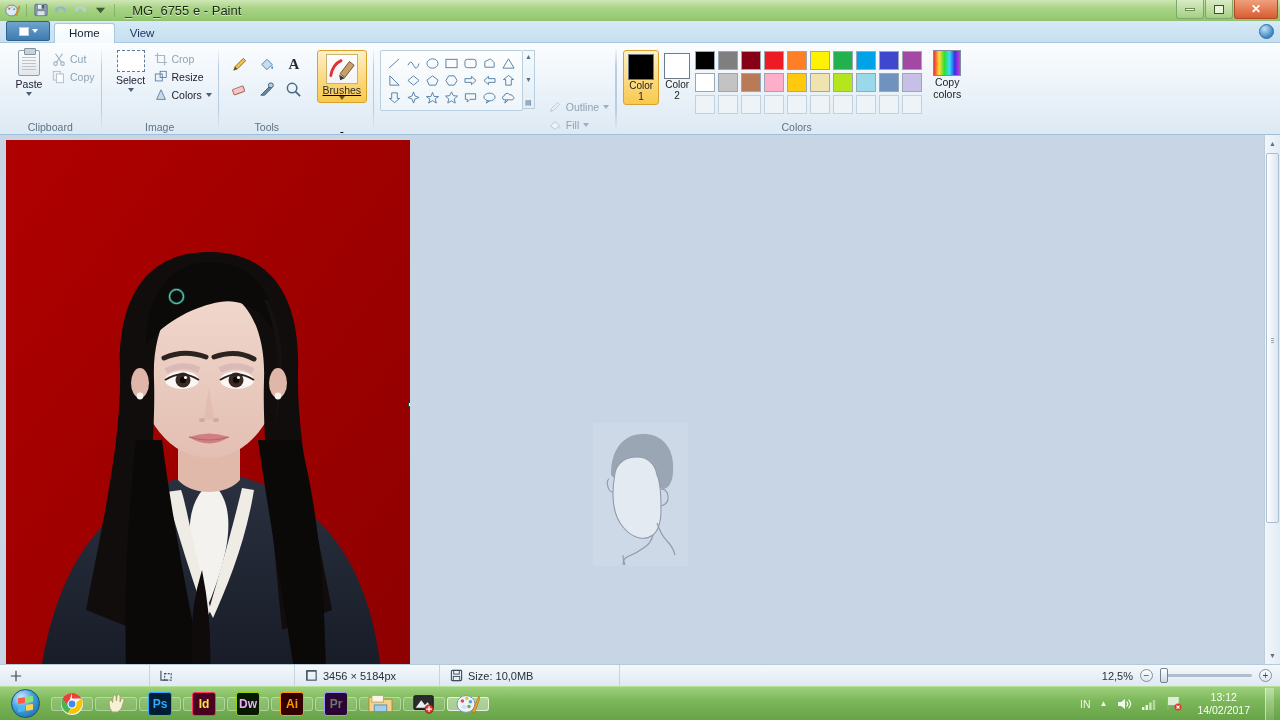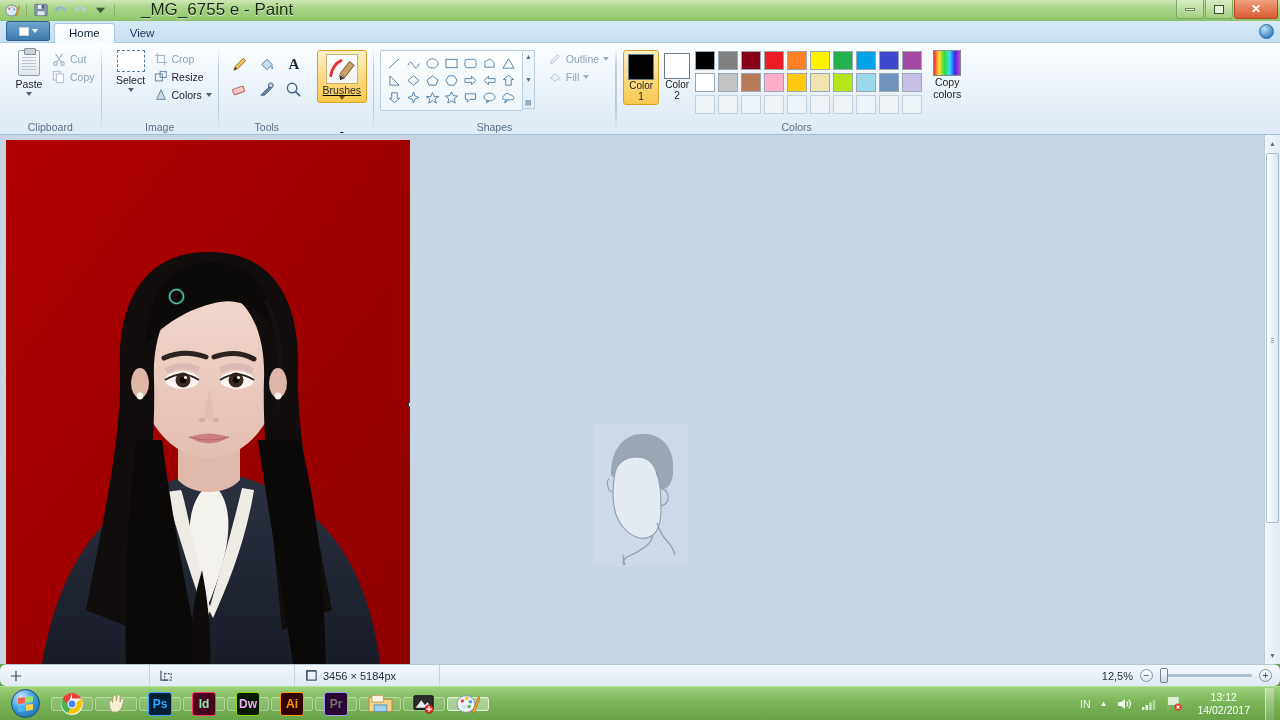--- a/index.html
+++ b/index.html
@@ -21,21 +21,21 @@
   .titlebar {
     height: 21px; position: relative;
     background: linear-gradient(180deg,#cfe7b6 0%,#a9d486 40%,#93c76f 100%);
     display: flex; align-items: center; padding-left: 4px;
     border-bottom: 1px solid #8fbf72;
   }
   .qat { display: flex; align-items: center; gap: 3px; }
   .qat-ic { width: 17px; height: 17px; display: flex; align-items: center; justify-content: center; }
   .qat-sep { width: 1px; height: 13px; background: #86b46a; margin: 0 2px; }
   .title-text {
-    font-size: 17px; color: #1b2a12; margin-left: 24px; white-space: nowrap;
+    font-size: 13px; color: #1b2a12; margin-left: 8px; white-space: nowrap;
     text-shadow: 0 1px 0 rgba(255,255,255,.65);
   }
   .wbtns { position: absolute; right: 2px; top: 0; display: flex; height: 20px; }
   .wbtn {
     width: 28px; height: 19px; margin-left: 1px;
     display: flex; align-items: center; justify-content: center;
     border: 1px solid #7ea868; border-top: none;
     border-radius: 0 0 3px 3px;
     background: linear-gradient(180deg,#d9ecc6,#a4cf81);
   }
@@ -135,21 +135,21 @@
   .canvas-img{position:absolute;left:6px;top:5px;width:404px;height:530px;overflow:hidden;background:#a80000;}
   .handle{position:absolute;width:5px;height:5px;background:#fff;border:1px solid #3a3a3a;}
   .watermark{position:absolute;left:593px;top:288px;width:95px;height:143px;}
   .vscroll{position:absolute;right:0;top:0;width:16px;bottom:0;background:linear-gradient(90deg,#f2f6fa,#e3ecf4);border-left:1px solid #bccddc;}
   .vs-thumb{position:absolute;left:1px;right:1px;top:18px;height:370px;border:1px solid #a9bed0;border-radius:2px;
     background:linear-gradient(90deg,#ffffff,#edf3f8 45%,#dbe6f0);}
   .vs-arrow{position:absolute;left:0;right:0;height:17px;display:flex;align-items:center;justify-content:center;font-size:7px;color:#5a7289;}
 
   
   .statusbar{height:22px;display:flex;align-items:center;
-    background:linear-gradient(180deg,#f4f8fb,#dfe9f2);border-top:1px solid #b6c9d9;font-size:11px;color:#24313c;border-radius:6px;}
+    background:linear-gradient(180deg,#f4f8fb,#dfe9f2);border-top:1px solid #b6c9d9;font-size:11px;color:#24313c;}
   .sb-cell{height:22px;display:flex;align-items:center;gap:5px;padding:0 10px;border-right:1px solid #c5d4e1;}
   .sb-spacer{flex:1;}
   .zoomwrap{display:flex;align-items:center;gap:7px;padding:0 8px;}
   .zbtn{width:13px;height:13px;border-radius:50%;border:1px solid #7d93a6;background:linear-gradient(180deg,#fff,#dbe5ee);
     display:flex;align-items:center;justify-content:center;font-size:10px;color:#3a4a58;line-height:1;}
   .ztrack{width:92px;height:3px;background:#aebecd;border-radius:2px;position:relative;}
   .zthumb{position:absolute;left:0;top:-6px;width:8px;height:15px;border:1px solid #6d8296;border-radius:2px;
     background:linear-gradient(180deg,#fff,#ccd9e5);}
 
   
@@ -480,21 +480,21 @@
                     <path d="M5 9.6 L4 13 L7.4 10" stroke="#4f7da5" fill="none"></path>
                   </svg>
                 </div>
             </div>
             <div class="shapebar">
               <span class="spin">▲</span>
               <span class="spin">▼</span>
               <span class="spin">▤</span>
             </div>
           </div>
-          <div class="smallcol" style="padding-left:13px;">
+          <div class="smallcol" style="padding-left:13px;margin-top:48px;">
             <div class="smallbtn">
               <svg width="14" height="14" viewBox="0 0 16 16">
                   <path d="M3 13 L4 10 L11 3 L13 5 L6 12 Z" fill="#eef3f8" stroke="#b0c0ce"></path>
                 </svg>
               <span>Outline</span>
               <i class="caret" style="margin-top:0;border-top-color:#9fb0bf"></i>
             </div>
             <div class="smallbtn">
               <svg width="14" height="14" viewBox="0 0 16 16">
                   <path d="M3 9 L8 4 L13 9 L8 13 Z" fill="#eef3f8" stroke="#b0c0ce"></path>
@@ -681,20 +681,28 @@
           </svg>
         <span></span>
       </div>
       <div class="sb-cell" style="width:145px">
         <svg width="13" height="13" viewBox="0 0 14 14">
             <rect x="2" y="2" width="10" height="10" fill="none" stroke="#3d4d5b" stroke-width="1.2"></rect>
             <path d="M2 12 V2 H12" stroke="#3d4d5b" stroke-width="1.2" fill="none"></path>
           </svg>
         <span>3456 × 5184px</span>
       </div>
+      <div class="sb-cell" style="min-width:180px">
+        <svg width="13" height="13" viewBox="0 0 14 14">
+            <rect x="1.5" y="1.5" width="11" height="11" rx="1" fill="none" stroke="#3d4d5b" stroke-width="1.2"></rect>
+            <rect x="4" y="1.5" width="6" height="4" fill="none" stroke="#3d4d5b" stroke-width="1"></rect>
+            <rect x="3.5" y="8" width="7" height="4.5" fill="none" stroke="#3d4d5b" stroke-width="1"></rect>
+          </svg>
+        <span>Size: 10,0MB</span>
+      </div>
       <div class="sb-spacer"></div>
       <div class="zoomwrap">
         <span style="font-size:11px;color:#24313c">12,5%</span>
         <div class="zbtn">
             <span>−</span>
           </div>
         <div class="ztrack">
           <div class="zthumb"></div>
         </div>
         <div class="zbtn">
@@ -729,21 +737,21 @@
         </div>
         <div class="tbtn">
           <svg width="24" height="24" viewBox="0 0 24 24">
             <path d="M8 20 q-3 -4 -3 -9 q0 -3 2 -3 q1.5 0 1.6 2.5 L9 5 q0 -2 1.6 -2 q1.6 0 1.6 2 l .2 4 L13 4.5 q0 -2 1.6 -2 q1.5 0 1.5 2 l 0 5.5 l 1 -2.5 q.6 -1.6 2 -1 q1.3 .6 .8 2.2 l -2 6.5 q-1 3.5 -4.4 4.8 Z" fill="#f5f1d5" stroke="#a8a06c"></path>
           </svg>
         </div>
         <div class="tbtn">
           <div class="adobe" style="background:#001e36;color:#31a8ff;border:1.5px solid #31a8ff">Ps</div>
         </div>
         <div class="tbtn">
-          <div class="adobe" style="background:#49021f;color:#86efac;border:1.5px solid #ff3366">Id</div>
+          <div class="adobe" style="background:#49021f;color:#fde047;border:1.5px solid #ff3366">Id</div>
         </div>
         <div class="tbtn">
           <div class="adobe" style="background:#071a00;color:#f0abfc;border:1.5px solid #8dd400">Dw</div>
         </div>
         <div class="tbtn">
           <div class="adobe" style="background:#330000;color:#ff9a00;border:1.5px solid #ff9a00">Ai</div>
         </div>
         <div class="tbtn">
           <div class="adobe" style="background:#2a0634;color:#737373;border:1.5px solid #9999ff">Pr</div>
         </div>

